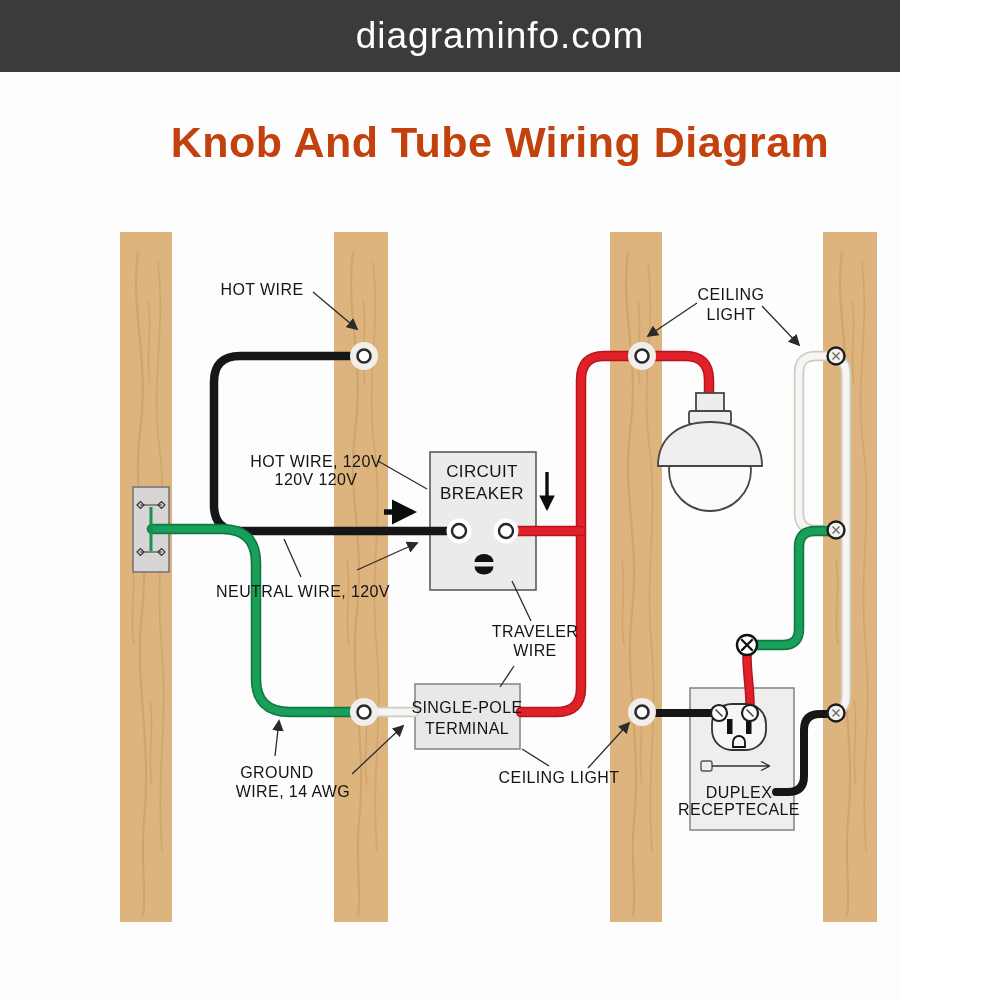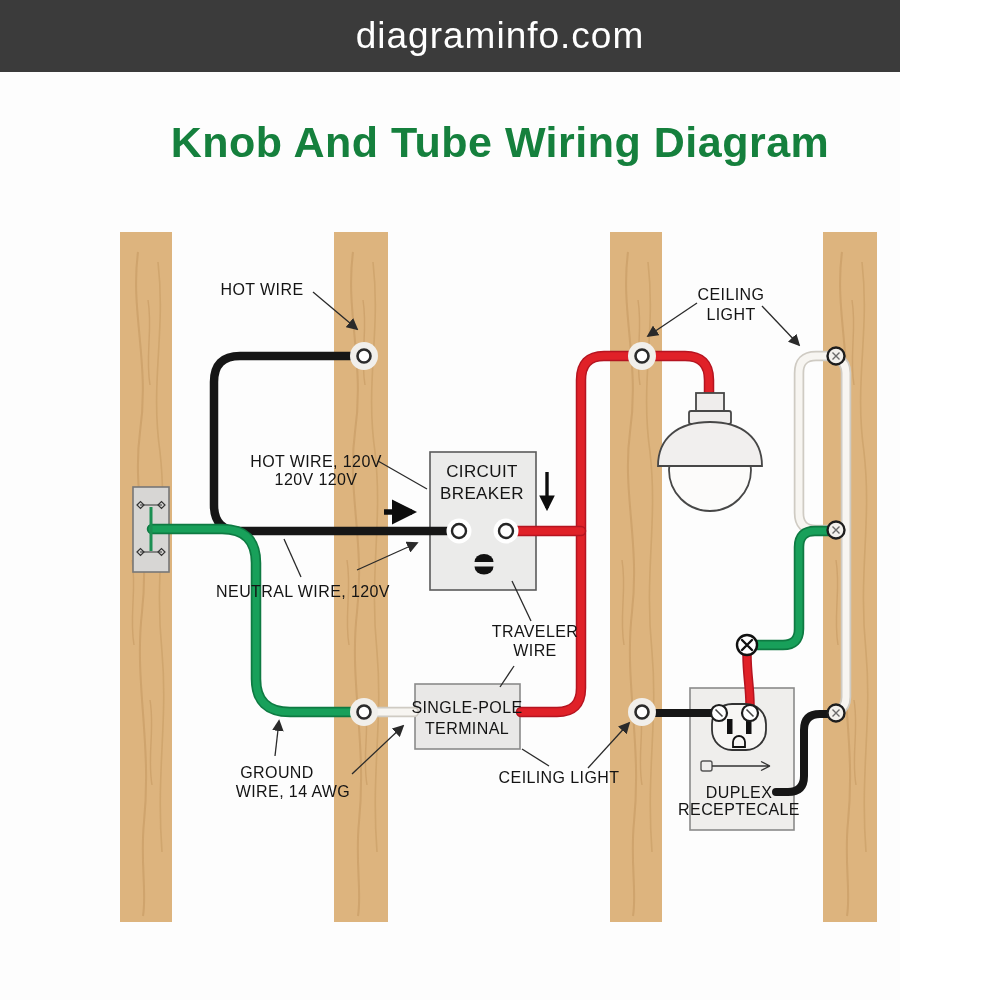--- a/index.html
+++ b/index.html
@@ -2,21 +2,21 @@
 <html><head>
 <meta charset="utf-8">
 <style>
   html,body{margin:0;padding:0;background:#ffffff;}
   #stage{position:relative;width:900px;height:1000px;background:#fdfdfd;overflow:hidden;
          font-family:"Liberation Sans", sans-serif;}
   #site-header{position:absolute;left:0;top:0;width:1000px;height:72px;background:#3b3b3b;
          display:flex;align-items:center;justify-content:center;}
   #site-header span{color:#ffffff;font-size:37px;letter-spacing:1px;}
   #page-title{position:absolute;left:0;top:118px;width:1000px;text-align:center;
-         font-size:43px;font-weight:700;color:#15803d;letter-spacing:.5px;}
+         font-size:43px;font-weight:700;color:#c2410c;letter-spacing:.5px;}
   svg{position:absolute;left:0;top:0;}
   text{fill:#141414;font-family:"Liberation Sans", sans-serif;font-size:16px;letter-spacing:.4px;}
   text.box-label{font-size:17px;}
 </style>
 </head>
 <body>
 
 <div id="stage">
 
   <div id="site-header">

